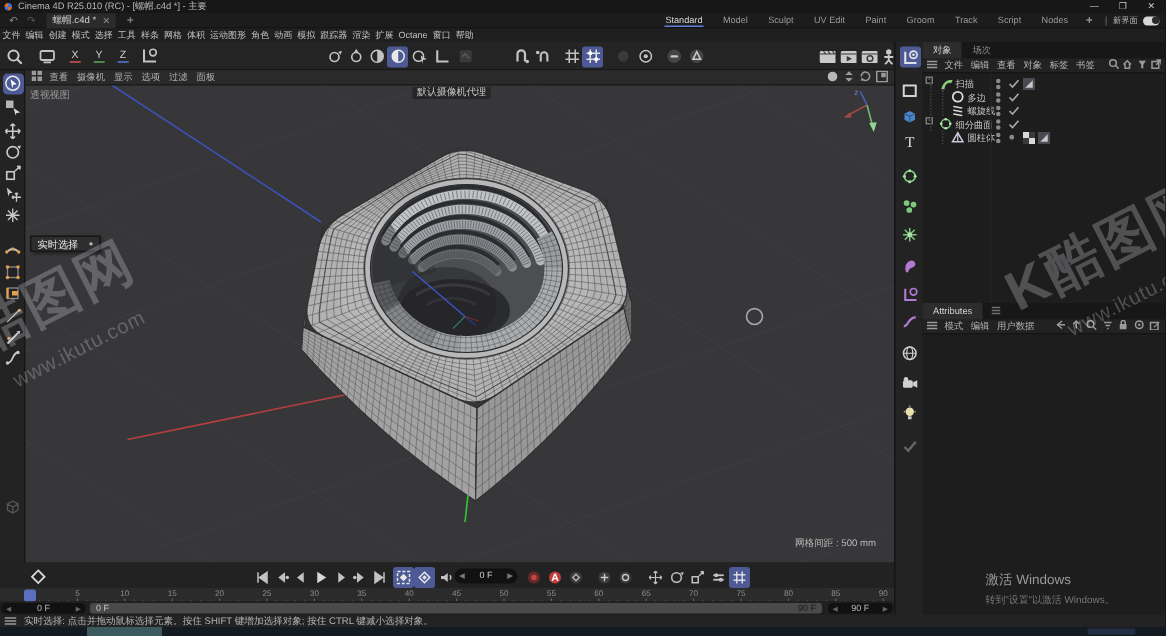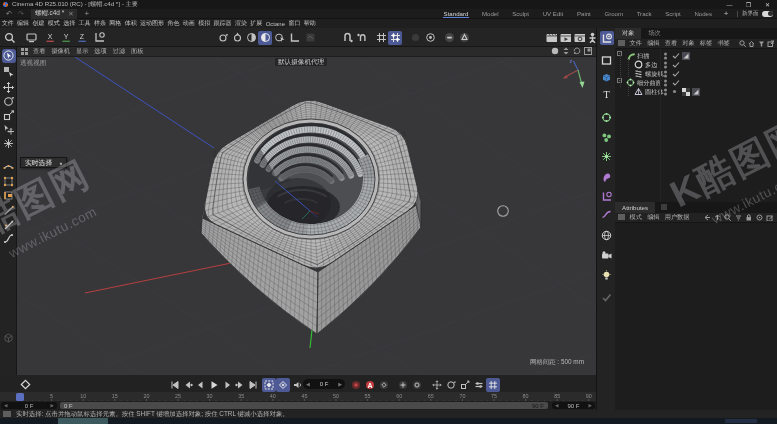--- a/index.html
+++ b/index.html
@@ -1352,20 +1352,24 @@
                 <circle cx="3.5" cy="3.5" r="2.5" fill="none" stroke="#9a9a9a"></circle>
                 <circle cx="3.5" cy="3.5" r="0.8" fill="#9a9a9a"></circle>
               </svg></span>
             <span><svg width="8" height="7">
                 <rect x="1" y="2" width="5" height="5" fill="none" stroke="#9a9a9a"></rect>
                 <path d="M3 5 L6.5 1.5 L7 2 L3.5 5.5 Z" fill="#9a9a9a"></path>
               </svg></span>
           </span>
         </div>
     </div>
+    <div id="win-activate">
+      <div class="t1">激活 Windows</div>
+      <div class="t2">转到"设置"以激活 Windows。</div>
+    </div>
   </div>
 
   <div id="anim-bar" class="abs">
       <div class="tbtn" style="left: 18px; top: 2.5px;">
         <svg width="11" height="11" viewBox="0 0 10 10">
           <path d="M5 1.2 L8.8 5 L5 8.8 L1.2 5 Z" fill="none" stroke="#d8d8d8" stroke-width="1.1"></path>
         </svg>
       </div>
       <div class="tbtn" style="left: 168px; top: 2.5px;">
         <svg width="10" height="10" viewBox="0 0 10 10">

